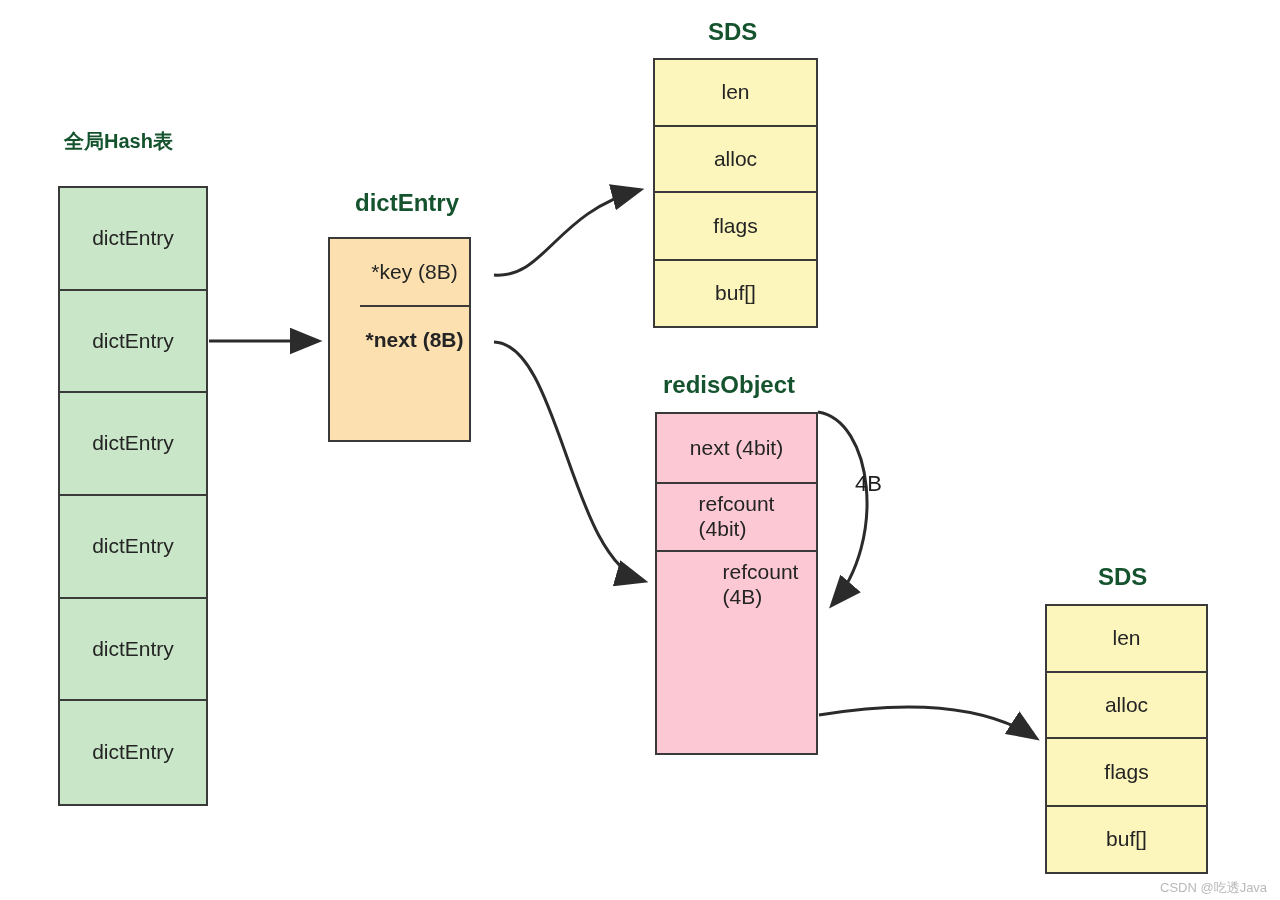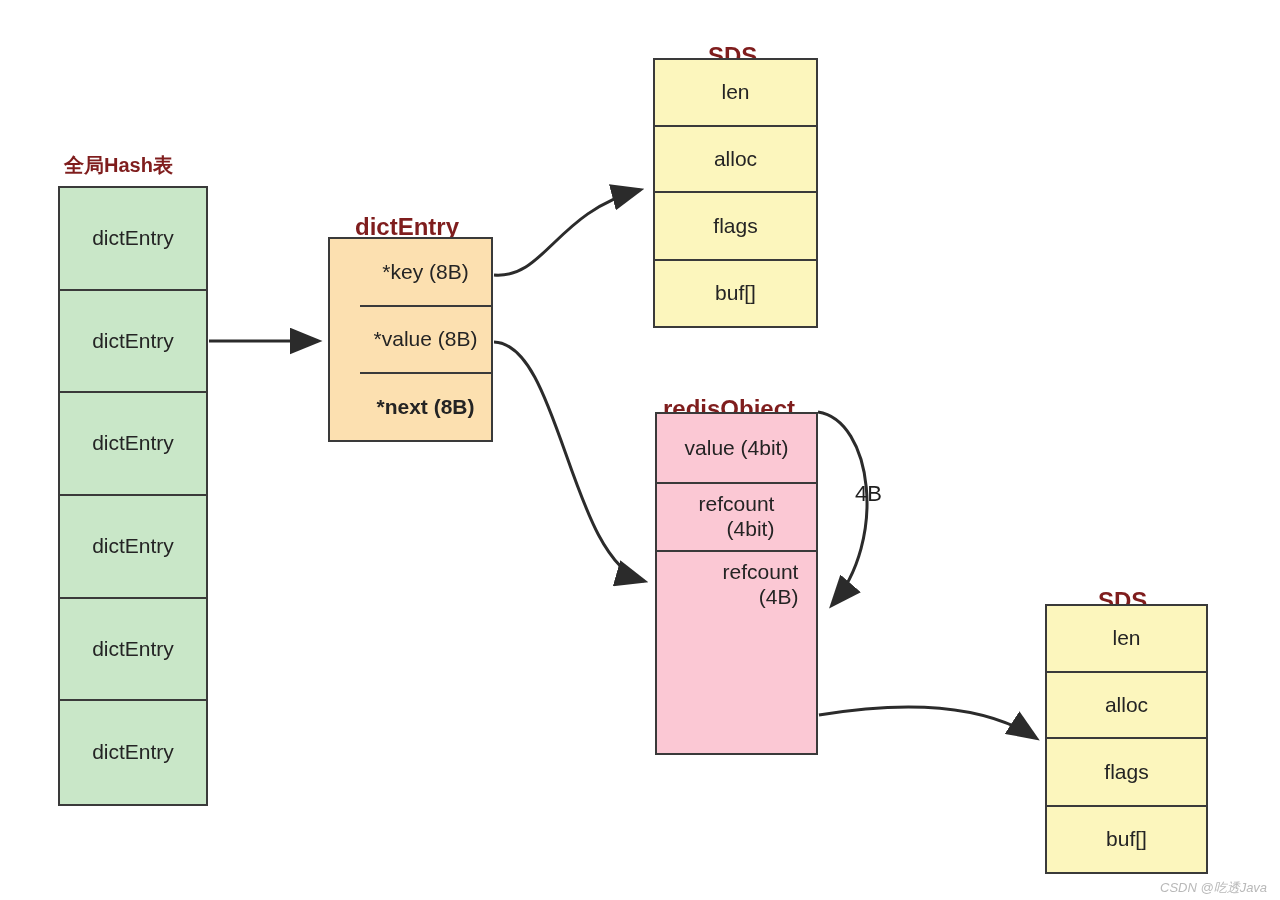--- a/index.html
+++ b/index.html
@@ -26,21 +26,21 @@
     box-sizing: border-box;
     border: 2.5px solid #3a3a3a;
     display: flex;
     flex-direction: column;
   }
   .struct .cell {
     box-sizing: border-box;
     display: flex;
     align-items: center;
     justify-content: center;
-    text-align: right;
+    text-align: left;
     font-size: 21px;
     line-height: 1.18;
     color: #242424;
     border-bottom: 2.5px solid #3a3a3a;
     white-space: pre-line;
     padding: 0 4px;
   }
   .struct .cell:last-child {
     border-bottom: none;
   }
@@ -49,23 +49,22 @@
   .p-green  { background: #c9e7c8; }
   .p-orange { background: #fce0b0; }
   .p-yellow { background: #fcf6bd; }
   .p-pink   { background: #fbc8d4; }
 
   
   .title {
     position: absolute;
     font-size: 24px;
     font-weight: bold;
-    color: #7f1d1d;
+    color: #14532d;
     white-space: nowrap;
-    margin-top: 24px;
   }
   .title.cjk { font-size: 20px; }
 
   
   #arrows {
     position: absolute;
     left: 0; top: 0;
     width: 1280px;
     height: 900px;
     pointer-events: none;
@@ -83,21 +82,20 @@
     color: #1f1f1f;
     white-space: nowrap;
   }
 
   
   .watermark {
     position: absolute;
     font-size: 13px;
     color: #b9b9b9;
     white-space: nowrap;
-    font-style: italic;
   }
 </style>
 </head>
 <body>
 
 <div id="canvas">
 
   <svg id="arrows" viewBox="0 0 1280 900" xmlns="http://www.w3.org/2000/svg">
     <defs>
       <marker id="ah" markerWidth="11" markerHeight="9" refX="9.5" refY="4.5" orient="auto" markerUnits="strokeWidth">
@@ -122,46 +120,45 @@
     <div class="cell p-green" style="height:103px;">dictEntry</div>
     <div class="cell p-green" style="height:103px;">dictEntry</div>
     <div class="cell p-green" style="height:103px;">dictEntry</div>
     <div class="cell p-green" style="height:103px;">dictEntry</div>
     <div class="cell p-green" style="height:103px;">dictEntry</div>
     <div class="cell p-green" style="height:103px;">dictEntry</div>
   </div>
 
   <div class="title" style="left:355px; top:189px;">dictEntry</div>
 
-  <div class="struct p-orange" id="dict-entry" style="left:328px; top:237px; width:165px; height:205px;padding-left:30px;">
+  <div class="struct p-orange" id="dict-entry" style="left:328px; top:237px; width:143px; height:205px;padding-left:30px;">
     <div class="cell p-orange" style="height:68px;">*key (8B)</div>
-    <div class="cell p-orange" style="height:67px;">*value (8B)</div>
     <div class="cell p-orange" style="height:66px;font-weight:bold;">*next (8B)</div>
   </div>
 
   <div class="title" style="left:708px; top:18px;">SDS</div>
 
   <div class="struct p-yellow" id="sds-top" style="left:653px; top:58px; width:165px; height:270px;">
     <div class="cell p-yellow" style="height:68px;">len</div>
     <div class="cell p-yellow" style="height:67px;">alloc</div>
     <div class="cell p-yellow" style="height:69px;">flags</div>
     <div class="cell p-yellow" style="height:66px;">buf[]</div>
   </div>
 
   <div class="title" style="left:663px; top:371px;">redisObject</div>
 
   <div class="struct p-pink" id="redis-object" style="left:655px; top:412px; width:163px; height:343px;">
-    <div class="cell p-pink" style="height:70px;">value (4bit)</div>
+    <div class="cell p-pink" style="height:70px;">next (4bit)</div>
     <div class="cell p-pink" style="height:68px;">refcount
 (4bit)</div>
     <div class="cell p-pink" style="height:66px;margin-left:48px;">refcount
 (4B)</div>
   </div>
 
-  <div class="edge-label" style="left:855px; top:481px;">4B</div>
+  <div class="edge-label" style="left:855px; top:471px;">4B</div>
 
   <div class="title" style="left:1098px; top:563px;">SDS</div>
 
   <div class="struct p-yellow" id="sds-bottom" style="left:1045px; top:604px; width:163px; height:270px;">
     <div class="cell p-yellow" style="height:68px;">len</div>
     <div class="cell p-yellow" style="height:67px;">alloc</div>
     <div class="cell p-yellow" style="height:69px;">flags</div>
     <div class="cell p-yellow" style="height:66px;">buf[]</div>
   </div>
 

